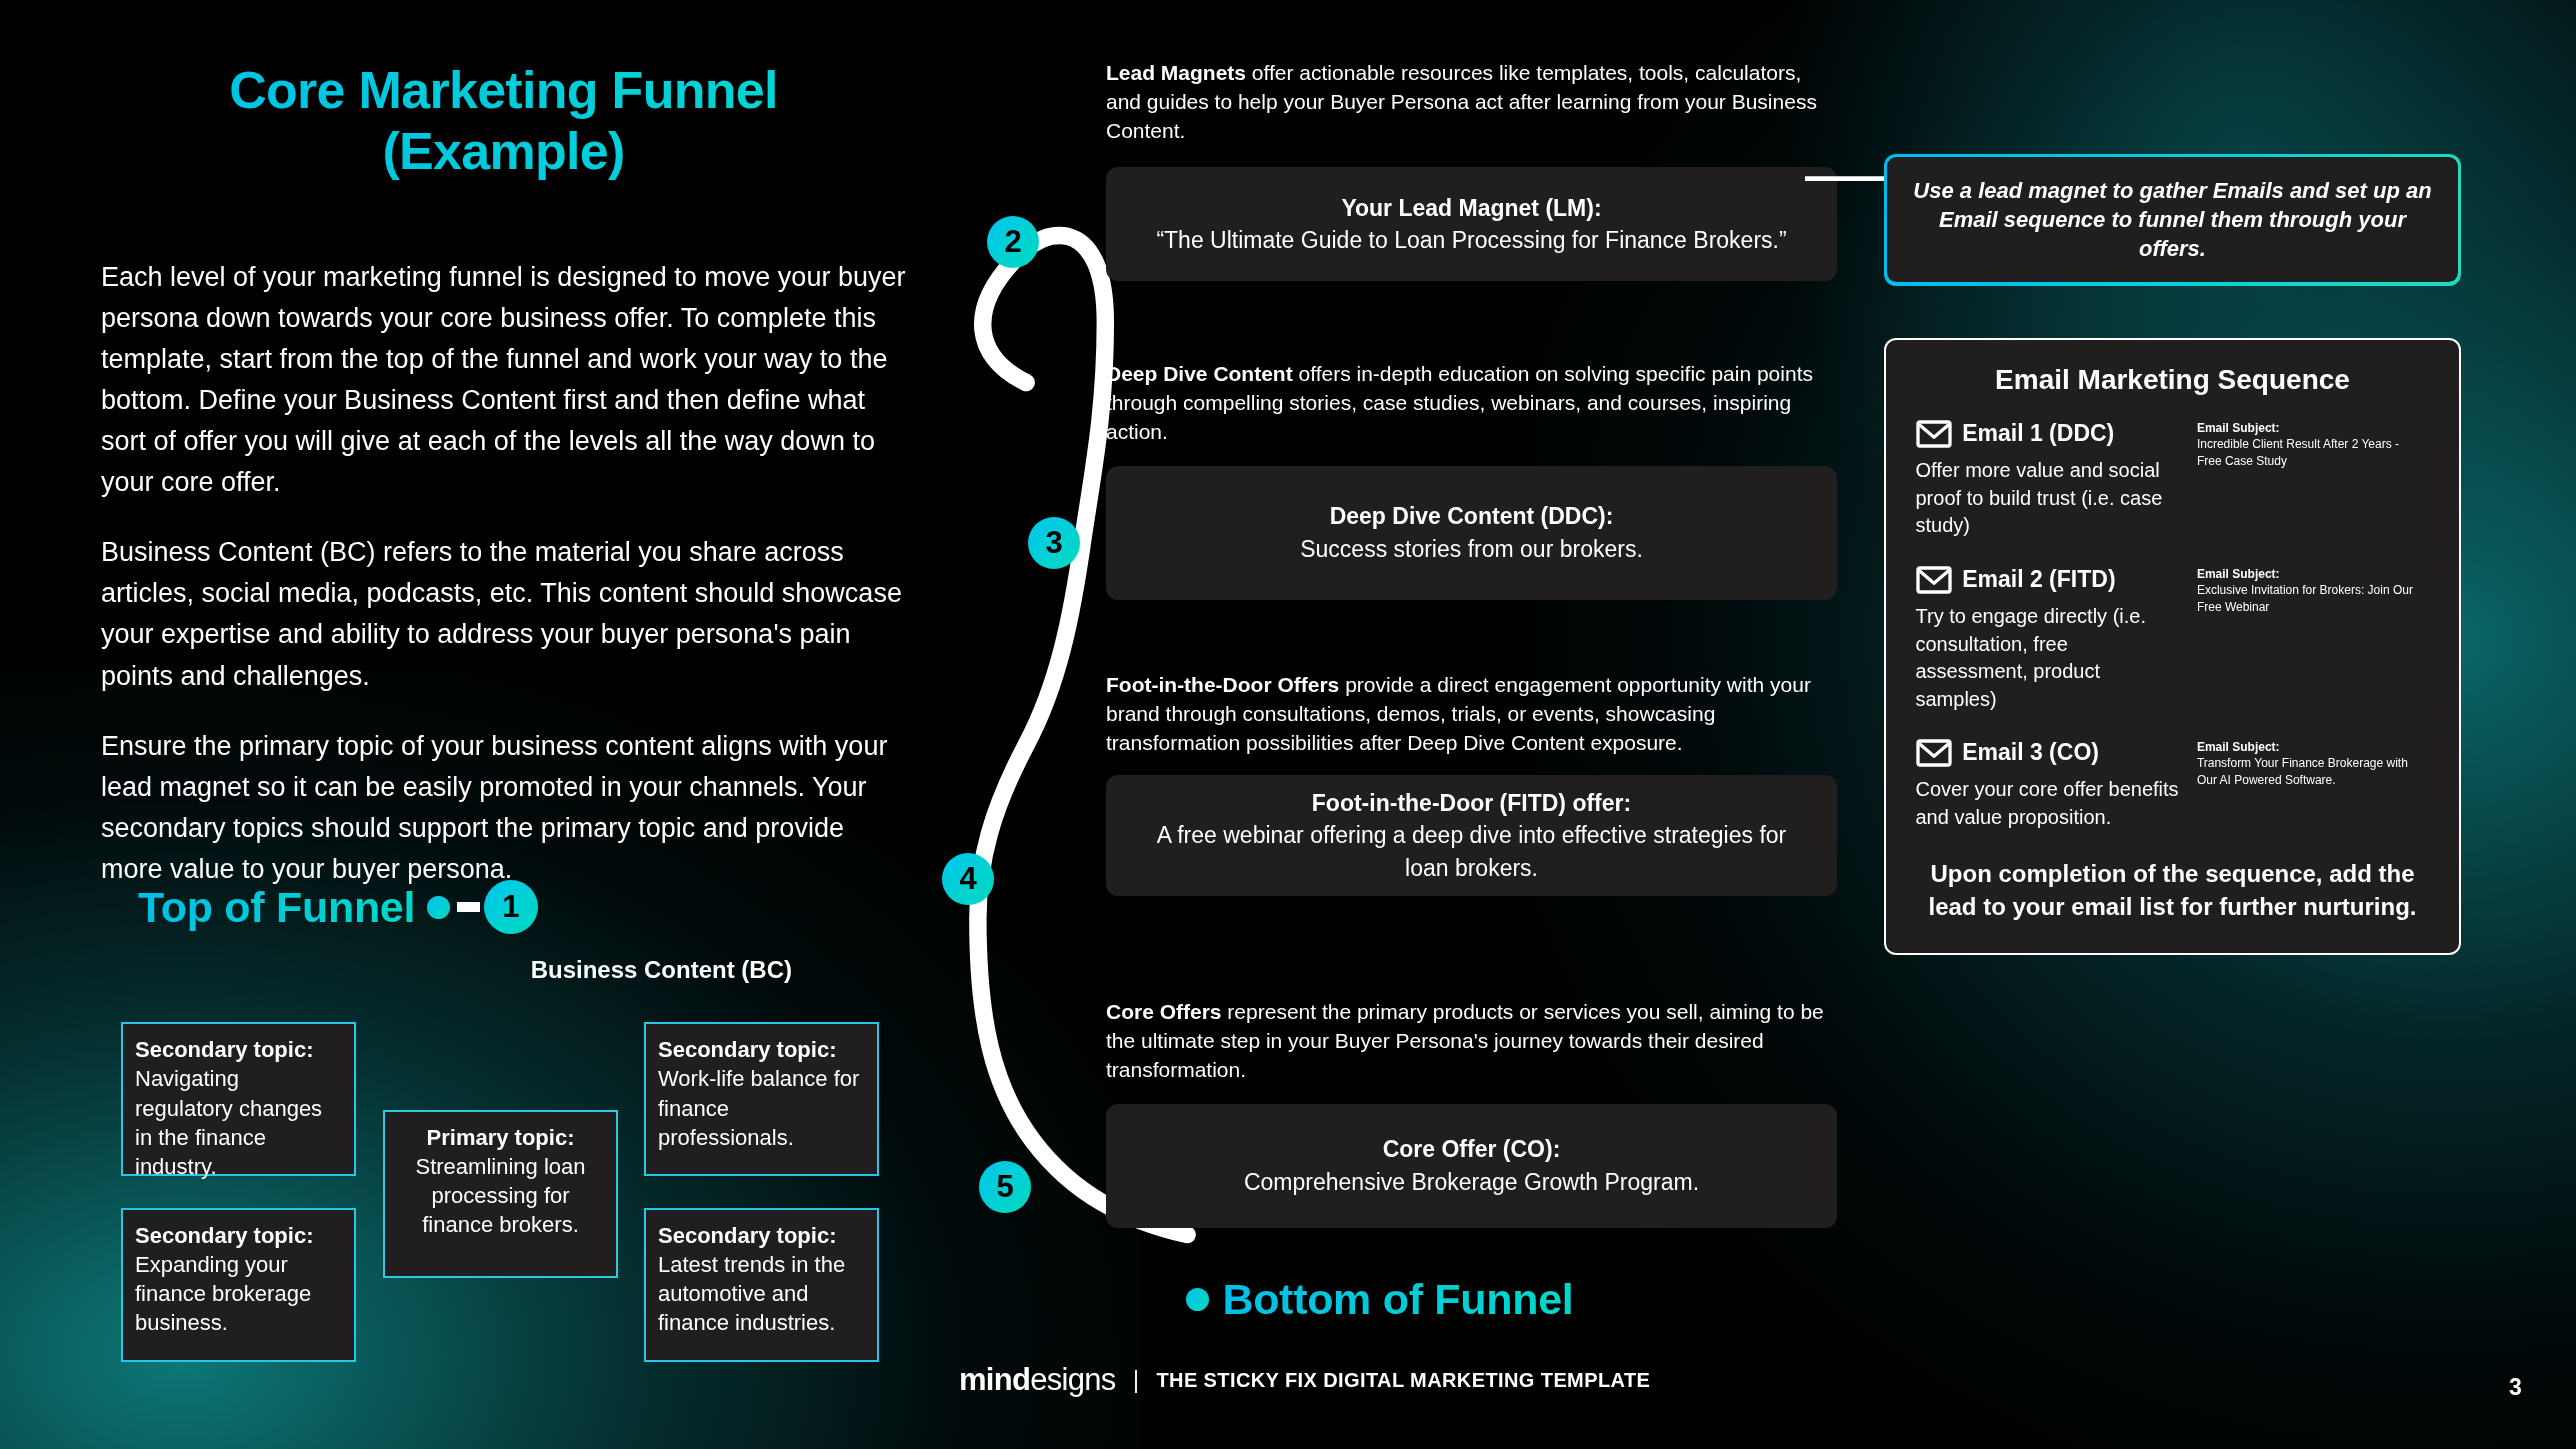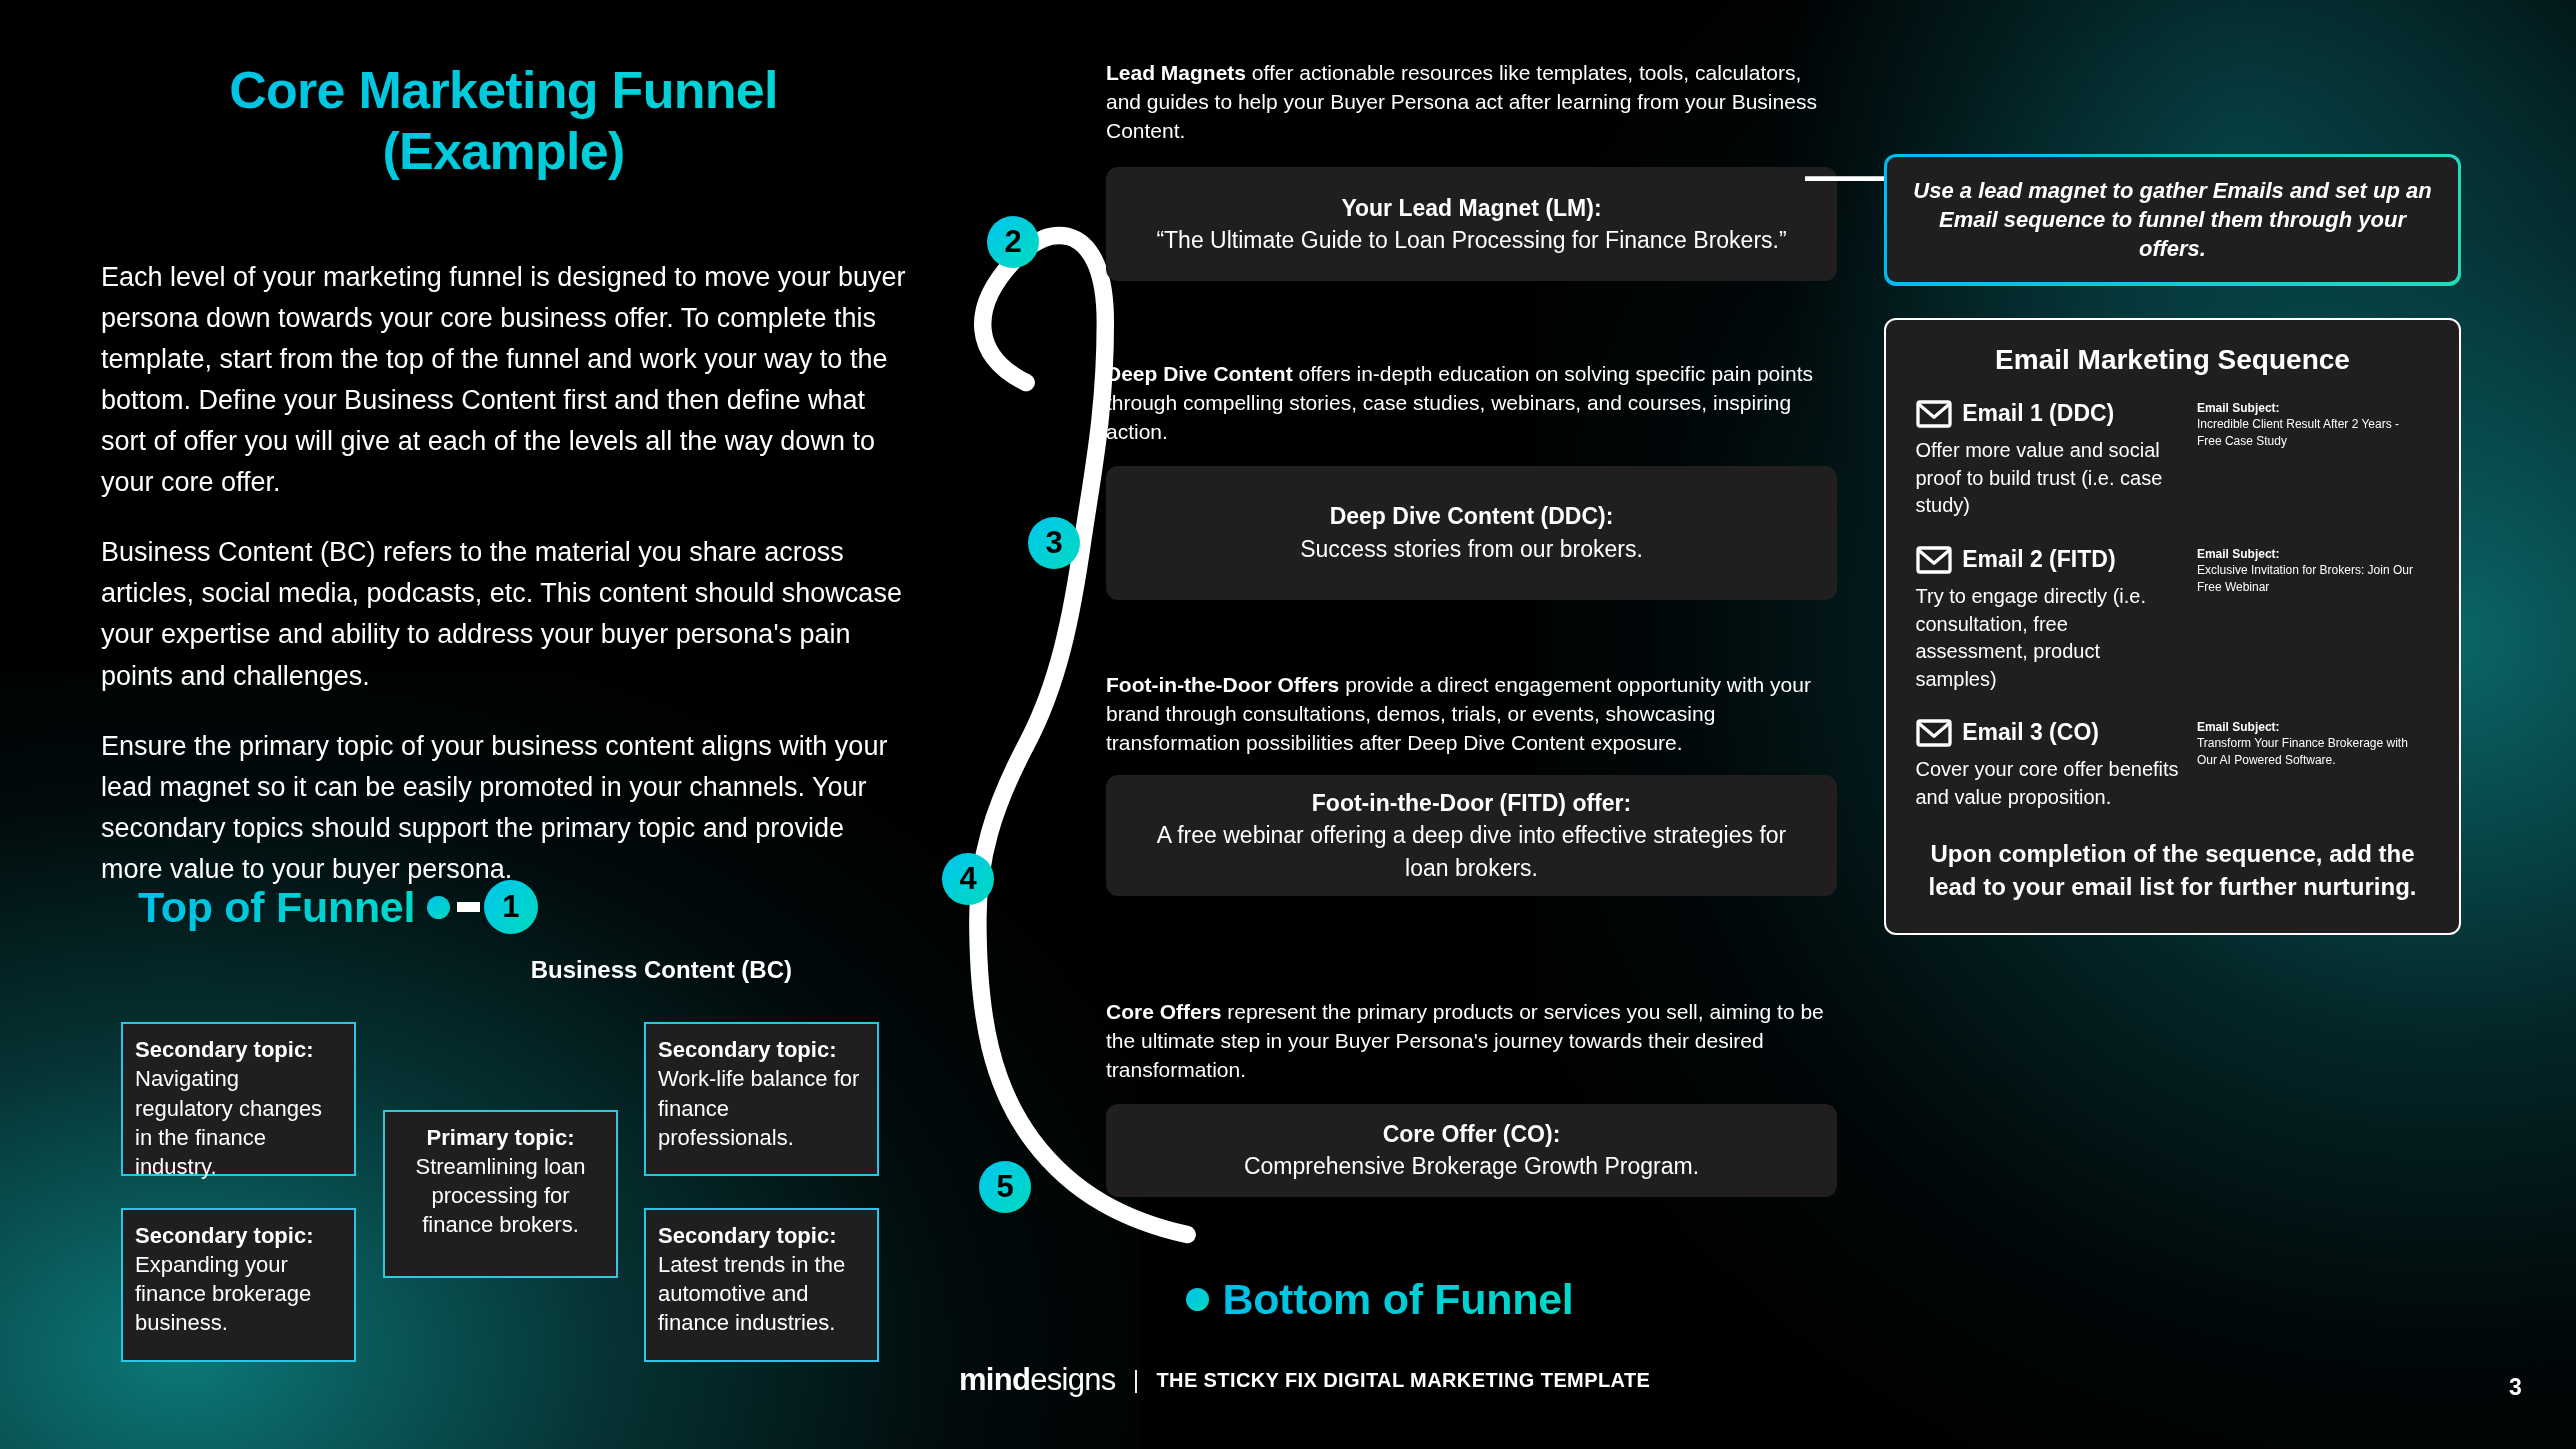--- a/index.html
+++ b/index.html
@@ -117,37 +117,37 @@
     font-size:23px; line-height:1.42; color:#fff;
   }
   .card b{ font-weight:700; display:block; }
   .s1{ position:absolute; left:0; top:0; width:731px; }
   .s1 .card{ margin-top:21.5px; height:75px; display:flex; flex-direction:column; justify-content:center;}
   .s2{ position:absolute; left:0; top:301px; width:731px; }
   .s2 .card{ margin-top:19px; height:134px; display:flex; flex-direction:column; justify-content:center;}
   .s3{ position:absolute; left:0; top:612px; width:731px; }
   .s3 .card{ margin-top:17.4px; height:121px; display:flex; flex-direction:column; justify-content:center;}
   .s4{ position:absolute; left:0; top:939px; width:731px; }
-  .s4 .card{ margin-top:19px; height:93px; display:flex; flex-direction:column; justify-content:center;}
+  .s4 .card{ margin-top:19px; height:124px; display:flex; flex-direction:column; justify-content:center;}
 
   .card-lm{ height:114px !important; }
 
   
   .right-col{ position:absolute; left:1884px; top:154px; width:577px; }
   .callout-wrap{
     border-radius:12px; padding:3.4px;
     background:linear-gradient(100deg,#00baf2 0%, #20dcbd 100%);
   }
   .callout-inner{
     background:#201e1e; border-radius:9.4px; padding:19px 24px;
     text-align:center; font-style:italic; font-weight:600;
     font-size:22px; line-height:1.32;
   }
   .email-panel{
-    margin-top:32px;
+    margin-top:52px;
     background:#201e1e; border:2.7px solid #fff; border-radius:12px;
     padding:24px 29.5px 29.5px 29.5px;
   }
   .ep-title{ text-align:center; font-size:28px; font-weight:700; margin-bottom:24px; }
   .email-row{ display:flex; gap:13.4px; margin-bottom:25.5px; }
   .email-left{ width:268px; }
   .email-head{ display:flex; align-items:center; gap:10.7px; margin-bottom:9.4px; }
   .env-icon{ width:36px; height:28px; flex:none; }
   .email-name{ font-size:23px; font-weight:700; }
   .email-desc{ font-size:20px; line-height:1.38; }

